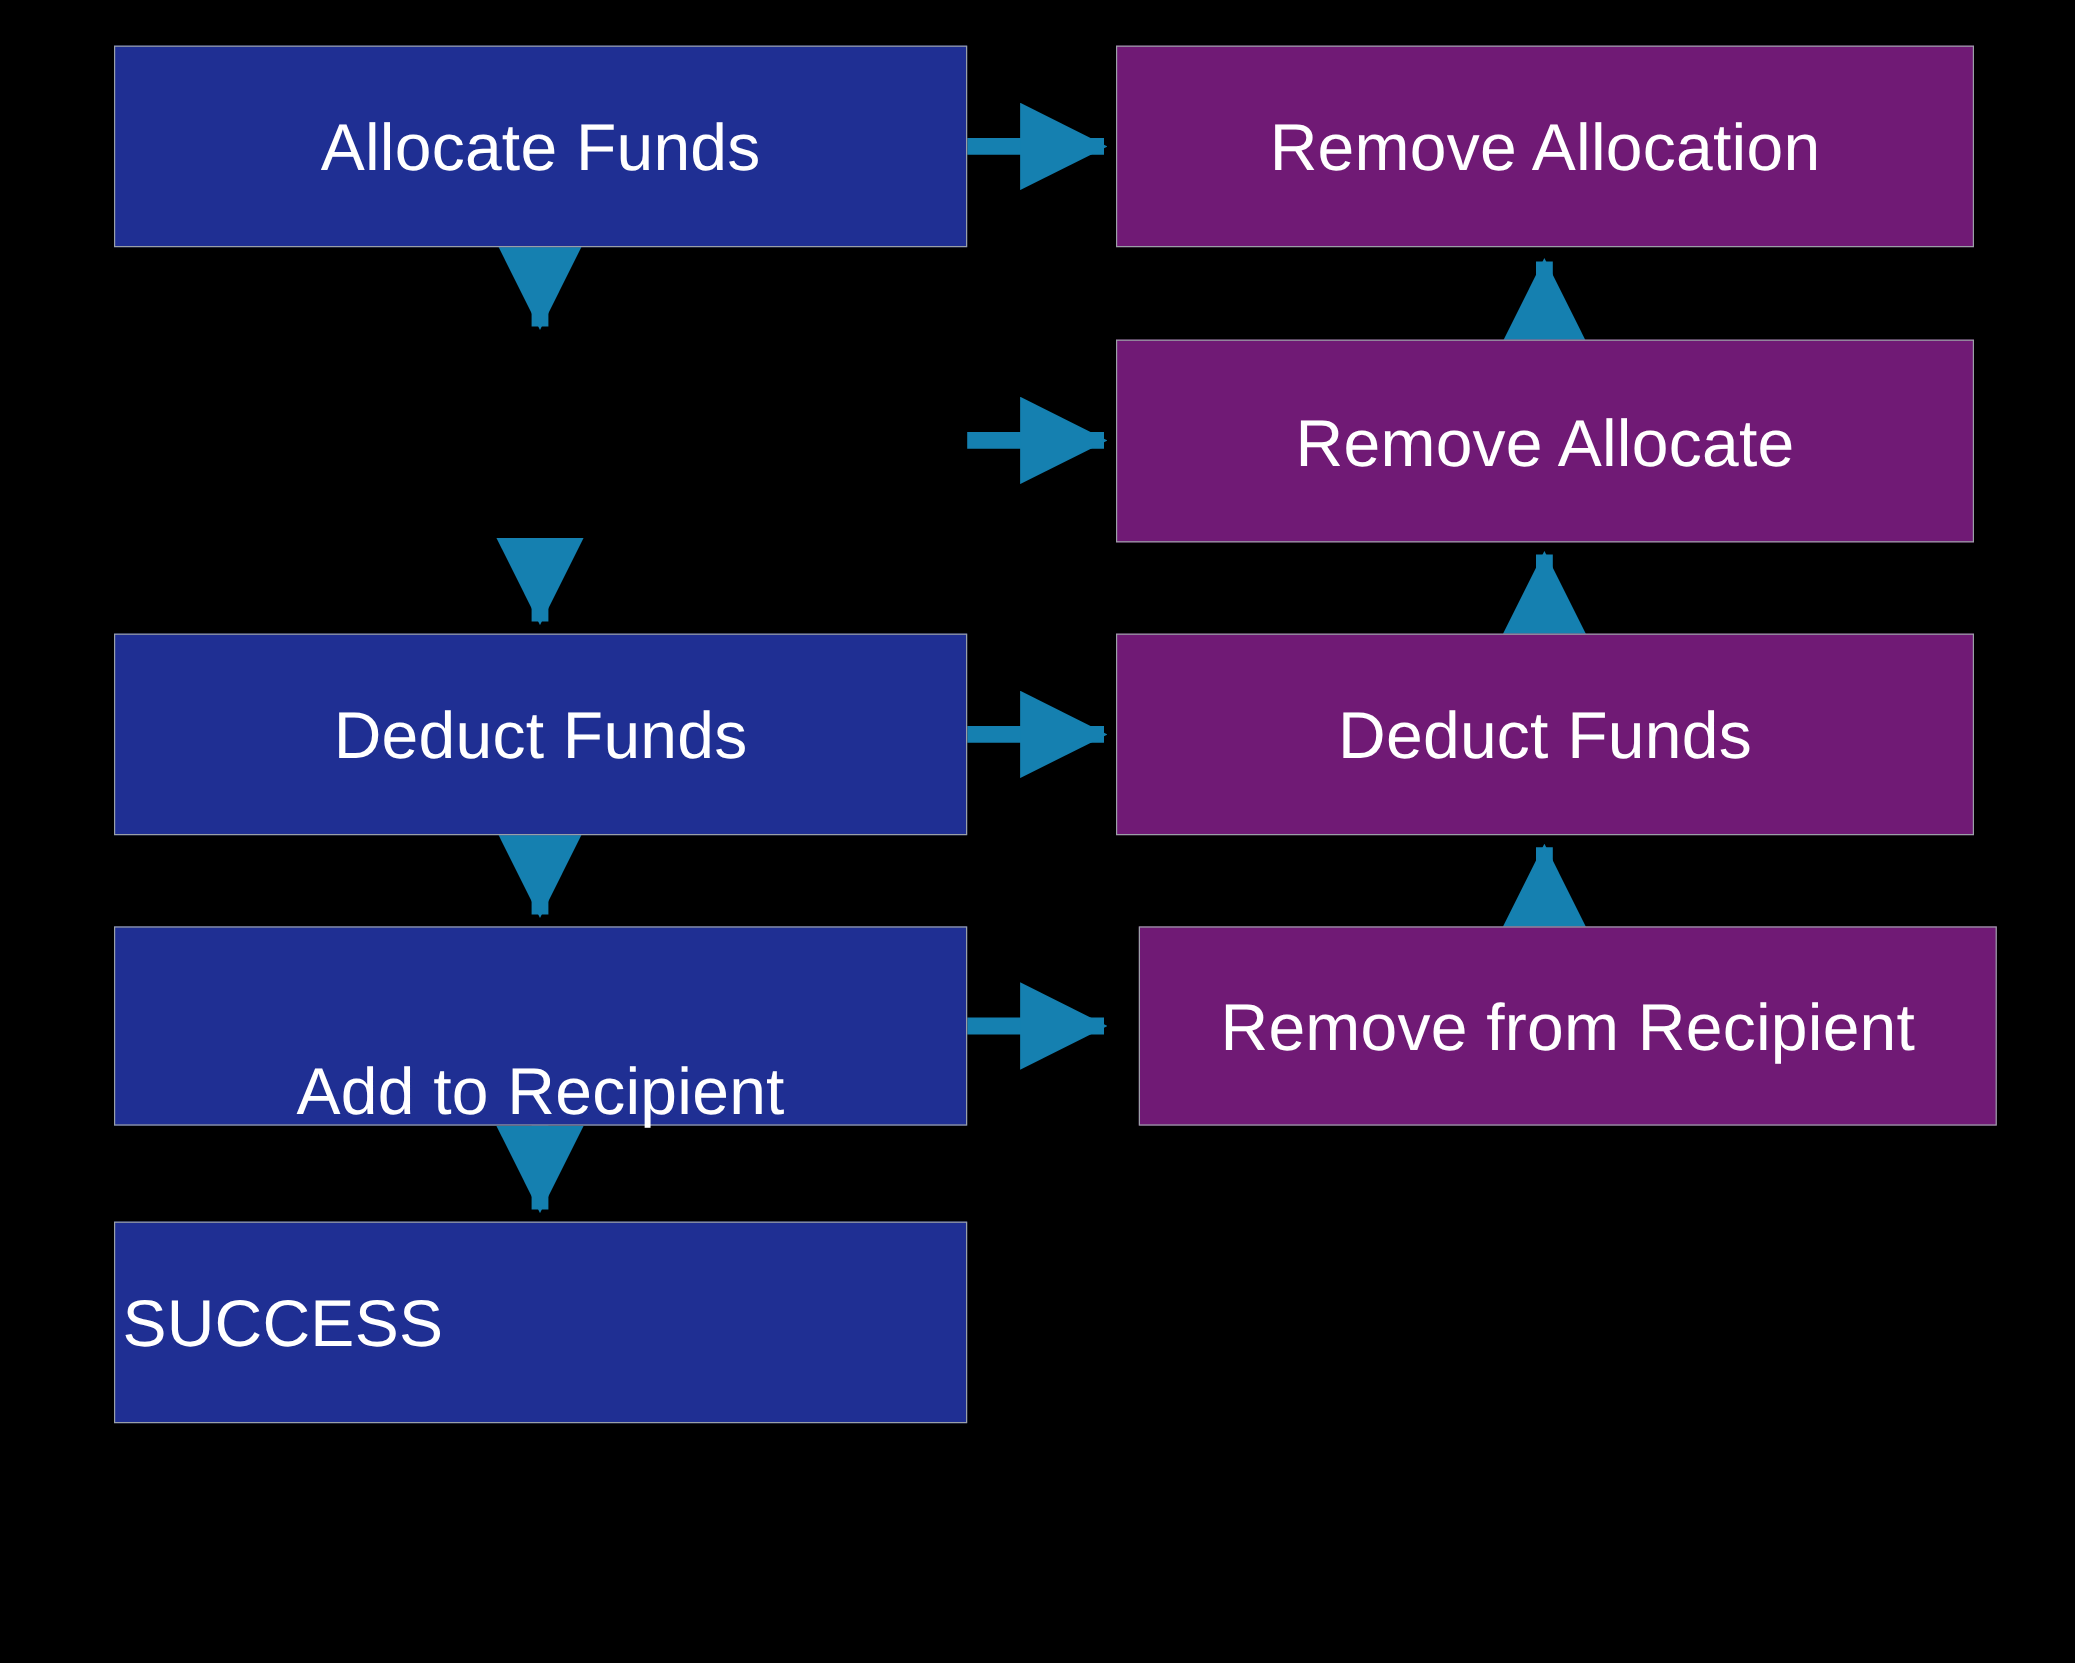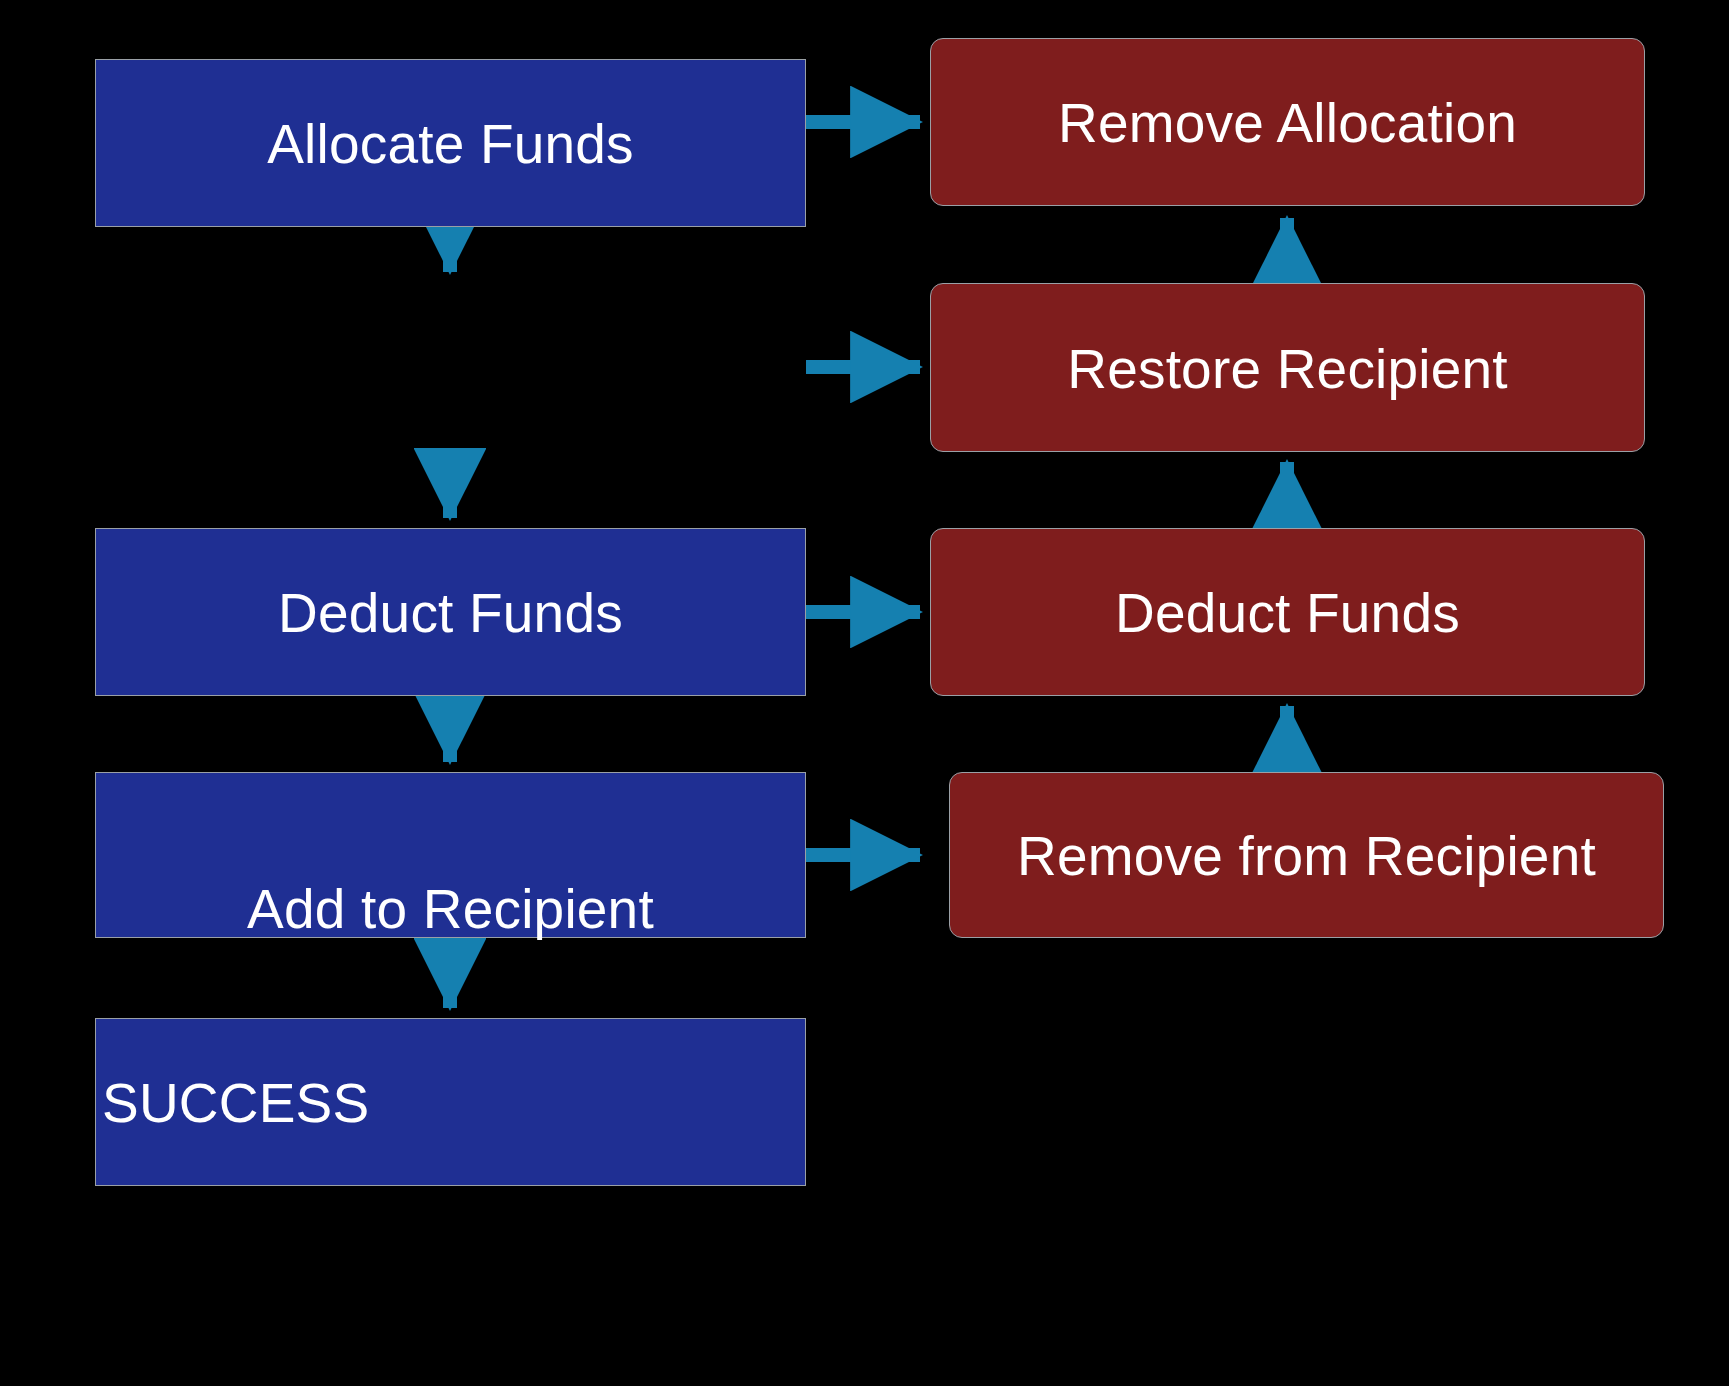--- a/index.html
+++ b/index.html
@@ -27,21 +27,21 @@
     justify-content: center;
     color: #ffffff;
     font-size: 55px;
     font-weight: 400;
     line-height: 1.05;
     letter-spacing: 0.2px;
     white-space: nowrap;
     font-family: "Liberation Sans", sans-serif;
   }
   .node.forward { background: #1f2f93; }
-  .node.compensate { background: #7f1d1d; border-radius: 13px; }
+  .node.compensate { background: #701a75; }
   .node .node-label {
     display: block;
     padding: 0 6px;
     transform: translateY(2px);
   }
   .arrow-layer {
     position: absolute;
     left: 0;
     top: 0;
     width: 1729px;
@@ -75,21 +75,21 @@
     <line x1="806" y1="122" x2="920" y2="122" stroke="#1580b0" stroke-width="14" marker-end="url(#ah-right)"></line>
     <line x1="806" y1="367" x2="920" y2="367" stroke="#1580b0" stroke-width="14" marker-end="url(#ah-right)"></line>
     <line x1="806" y1="612" x2="920" y2="612" stroke="#1580b0" stroke-width="14" marker-end="url(#ah-right)"></line>
     <line x1="806" y1="855" x2="920" y2="855" stroke="#1580b0" stroke-width="14" marker-end="url(#ah-right)"></line>
 
     <line x1="1287" y1="283" x2="1287" y2="218" stroke="#1580b0" stroke-width="14" marker-end="url(#ah-up)"></line>
     <line x1="1287" y1="528" x2="1287" y2="462" stroke="#1580b0" stroke-width="14" marker-end="url(#ah-up)"></line>
     <line x1="1287" y1="772" x2="1287" y2="706" stroke="#1580b0" stroke-width="14" marker-end="url(#ah-up)"></line>
   </svg>
 
-  <div class="node forward" style="left:95px; top:38px; width:711px; height:168px;margin-top:21px;">
+  <div class="node forward" style="left:95px; top:38px; width:711px; height:168px;">
     <span class="node-label">Allocate Funds</span>
   </div>
 
 
   <div class="node forward" style="left:95px; top:528px; width:711px; height:168px;">
     <span class="node-label">Deduct Funds</span>
   </div>
 
   <div class="node forward" style="left:95px; top:772px; width:711px; height:166px;align-items:flex-end;">
     <span class="node-label">Add to Recipient</span>
@@ -97,21 +97,21 @@
 
   <div class="node forward" style="left:95px; top:1018px; width:711px; height:168px; justify-content:flex-start; ">
     <span class="node-label">SUCCESS</span>
   </div>
 
   <div class="node compensate" style="left:930px; top:38px; width:715px; height:168px;">
     <span class="node-label">Remove Allocation</span>
   </div>
 
   <div class="node compensate" style="left:930px; top:283px; width:715px; height:169px;">
-    <span class="node-label">Restore Recipient</span>
+    <span class="node-label">Remove Allocate</span>
   </div>
 
   <div class="node compensate" style="left:930px; top:528px; width:715px; height:168px;">
     <span class="node-label">Deduct Funds</span>
   </div>
 
   <div class="node compensate" style="left:930px; top:772px; width:715px; height:166px;margin-left:19px;">
     <span class="node-label">Remove from Recipient</span>
   </div>
 

